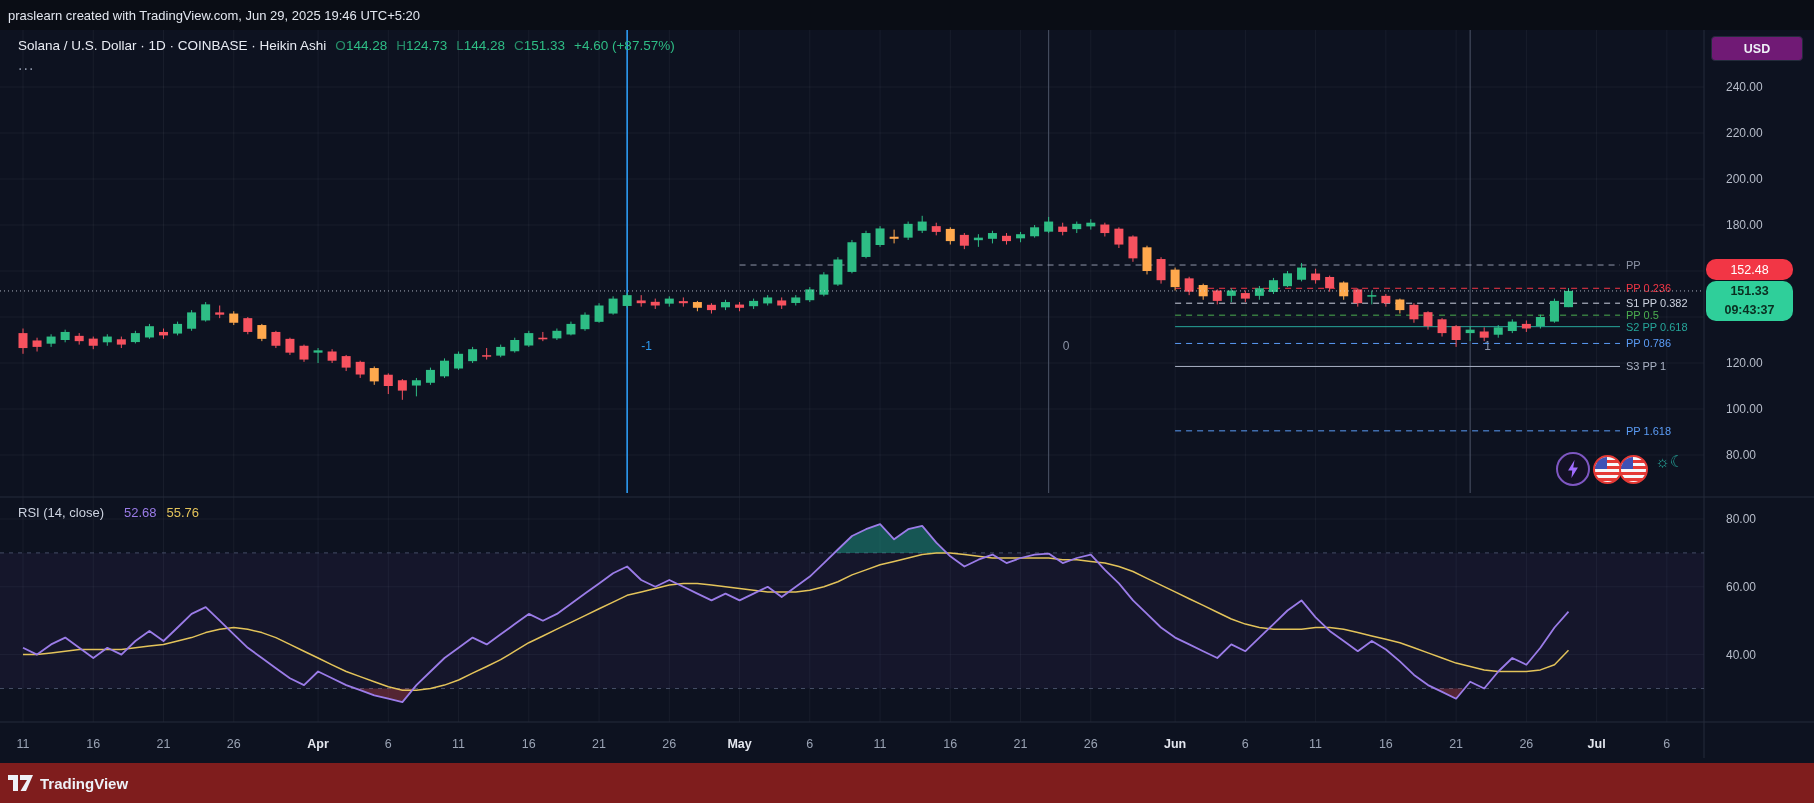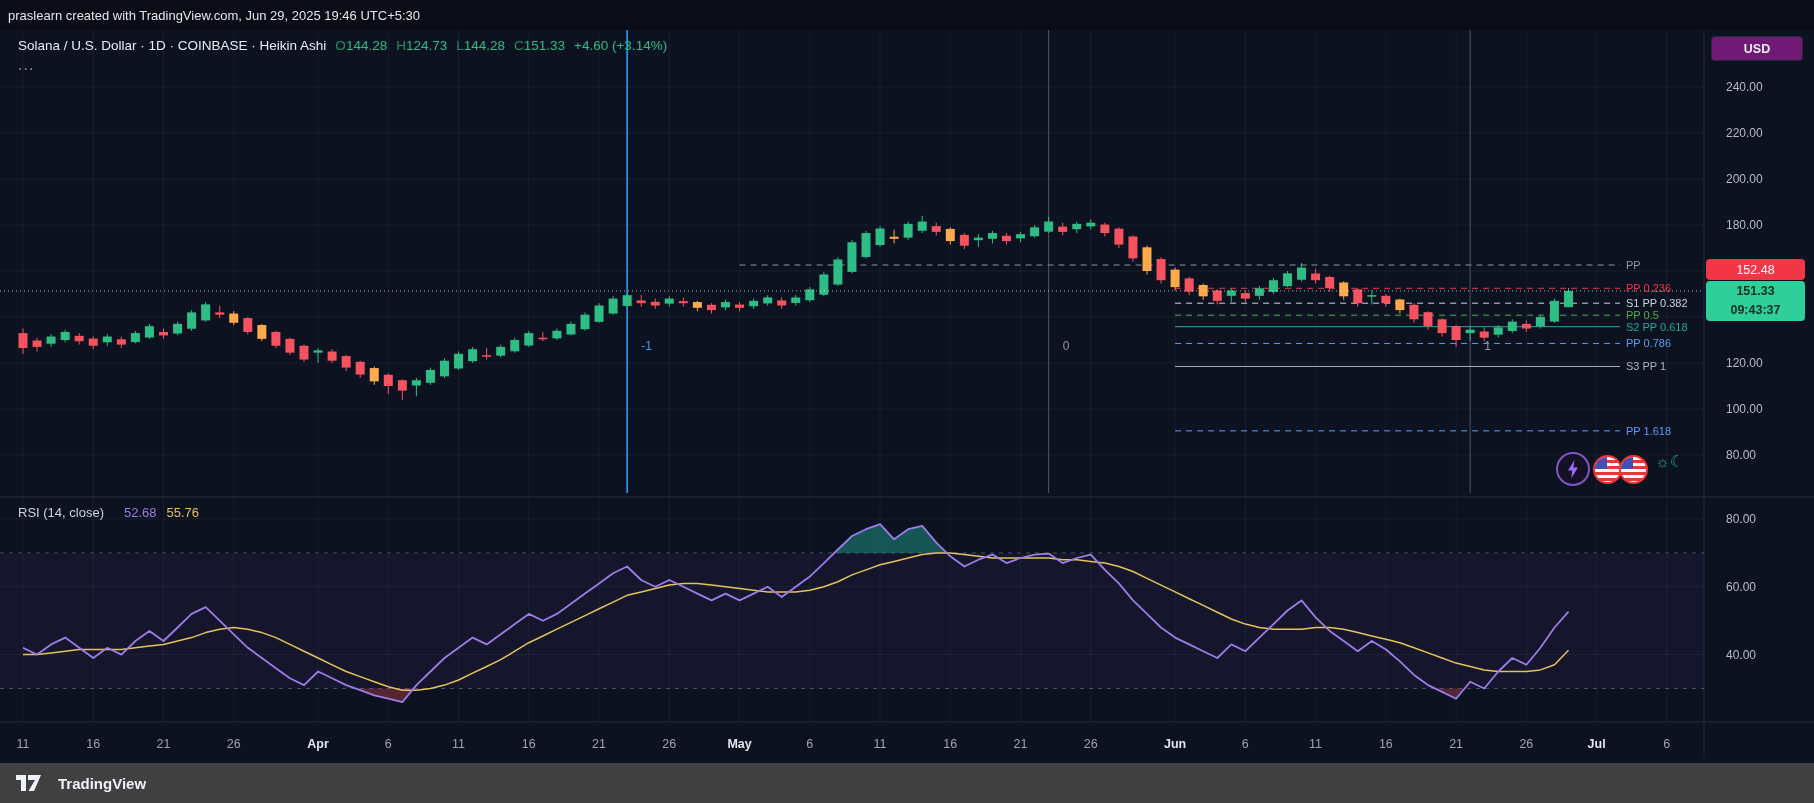--- a/index.html
+++ b/index.html
@@ -14,47 +14,47 @@
   .legend .ohlc{color:#2ebd85;margin-left:9px;margin-top:12px;}
   .legend .ohlc .lt{opacity:.72;}
   .legend .chg{color:#2ebd85;margin-left:9px;}
   .ellipsis{position:absolute;left:18px;top:56px;color:#8b93a6;font-size:16px;letter-spacing:1px;cursor:pointer;}
   .rsi-legend{position:absolute;left:18px;top:505px;font-size:13px;color:#cdd3e0;white-space:nowrap;}
   .rsi-legend .rsi-val{color:#9b7ce8;margin-left:20px;}
   .rsi-legend .rsi-ma{color:#e3c35a;margin-left:10px;}
   .usd-btn{position:absolute;left:1711px;top:36px;width:92px;height:25px;background:#701a75;
            color:#eef1f7;font-size:12.5px;font-weight:700;border:1px solid #232b3b;border-radius:4px;
            font-family:"Liberation Sans",sans-serif;cursor:pointer;}
-  .badge{position:absolute;left:1706px;width:99px;border-radius:4px;display:flex;
+  .badge{position:absolute;left:1706px;width:87px;border-radius:10px;display:flex;
          align-items:center;justify-content:center;font-size:12.5px;}
   .badge.red{top:259px;height:21px;background:#f23645;color:#ffffff;}
   .badge.green{top:281px;height:40px;background:#2fcf9a;color:#0a2f21;flex-direction:column;
                font-weight:700;line-height:19px;}
   .float-btn{position:absolute;border-radius:50%;cursor:pointer;}
   .flash-btn{left:1556px;top:452px;width:34px;height:34px;border:2px solid #7e57c2;background:#141126;
              display:flex;align-items:center;justify-content:center;box-sizing:border-box;}
   .bolt{width:13px;height:18px;background:#a06cff;
         clip-path:polygon(62% 0%,12% 58%,44% 58%,38% 100%,88% 42%,52% 42%);}
   .flag-bubble{width:29px;height:29px;border:2px solid #e53935;box-sizing:border-box;overflow:hidden;
                background:repeating-linear-gradient(180deg,#f6f8fa 0 3px,#e53935 3px 6px);position:absolute;}
   .flag-bubble .blue{position:absolute;left:0;top:0;width:46%;height:46%;background:#3f51b5;}
   .flag1{left:1593px;top:455px;}
   .flag2{left:1619px;top:455px;}
   .daynight{position:absolute;left:1655px;top:452px;color:#26a69a;font-size:16px;cursor:pointer;}
-  .bottombar{position:absolute;left:0;top:763px;width:100%;height:40px;background:#404040;
-             display:flex;align-items:center;gap:16px;padding-left:16px;box-sizing:border-box;}
+  .bottombar{position:absolute;left:0;top:763px;width:100%;height:40px;background:#7f1d1d;
+             display:flex;align-items:center;gap:6px;padding-left:8px;box-sizing:border-box;}
   .brand{color:#eef1f7;font-size:15px;font-weight:700;}
 </style>
 </head>
 <body>
 
 <div class="app">
 
   <div class="topbar">
-    <span>praslearn created with TradingView.com, Jun 29, 2025 19:46 UTC+5:30</span>
+    <span>praslearn created with TradingView.com, Jun 29, 2025 19:46 UTC+5:20</span>
   </div>
 
   <svg id="chart-svg" width="1814" height="763">
       <line x1="23" x2="23" y1="30" y2="722" stroke="rgba(240,243,250,0.05)"></line>
       <line x1="93.25" x2="93.25" y1="30" y2="722" stroke="rgba(240,243,250,0.05)"></line>
       <line x1="163.5" x2="163.5" y1="30" y2="722" stroke="rgba(240,243,250,0.05)"></line>
       <line x1="233.75" x2="233.75" y1="30" y2="722" stroke="rgba(240,243,250,0.05)"></line>
       <line x1="318.05" x2="318.05" y1="30" y2="722" stroke="rgba(240,243,250,0.05)"></line>
       <line x1="388.3" x2="388.3" y1="30" y2="722" stroke="rgba(240,243,250,0.05)"></line>
       <line x1="458.55" x2="458.55" y1="30" y2="722" stroke="rgba(240,243,250,0.05)"></line>
@@ -373,21 +373,21 @@
       <text x="1245.3500000000001" y="748" fill="#9aa3b4" font-size="12.5" text-anchor="middle" font-weight="400">6</text>
       <text x="1315.6000000000001" y="748" fill="#9aa3b4" font-size="12.5" text-anchor="middle" font-weight="400">11</text>
       <text x="1385.8500000000001" y="748" fill="#9aa3b4" font-size="12.5" text-anchor="middle" font-weight="400">16</text>
       <text x="1456.1000000000001" y="748" fill="#9aa3b4" font-size="12.5" text-anchor="middle" font-weight="400">21</text>
       <text x="1526.3500000000001" y="748" fill="#9aa3b4" font-size="12.5" text-anchor="middle" font-weight="400">26</text>
       <text x="1596.6000000000001" y="748" fill="#e3e6ee" font-size="12.5" text-anchor="middle" font-weight="700">Jul</text>
       <text x="1666.8500000000001" y="748" fill="#9aa3b4" font-size="12.5" text-anchor="middle" font-weight="400">6</text>
     </svg>
 
   <div class="legend">
-    <span>Solana / U.S. Dollar · 1D · COINBASE · Heikin Ashi</span><span class="ohlc"><span class="lt">O</span><span>144.28</span></span><span class="ohlc"><span class="lt">H</span><span>124.73</span></span><span class="ohlc"><span class="lt">L</span><span>144.28</span></span><span class="ohlc"><span class="lt">C</span><span>151.33</span></span><span class="chg">+4.60 (+3.14%)</span>
+    <span>Solana / U.S. Dollar · 1D · COINBASE · Heikin Ashi</span><span class="ohlc"><span class="lt">O</span><span>144.28</span></span><span class="ohlc"><span class="lt">H</span><span>124.73</span></span><span class="ohlc"><span class="lt">L</span><span>144.28</span></span><span class="ohlc"><span class="lt">C</span><span>151.33</span></span><span class="chg">+4.60 (+87.57%)</span>
   </div>
   <div class="ellipsis">...</div>
 
   <div class="rsi-legend">
     <span>RSI (14, close)</span><span class="rsi-val">52.68</span><span class="rsi-ma">55.76</span>
   </div>
 
   <button class="usd-btn">USD</button>
 
   <div class="badge red">

